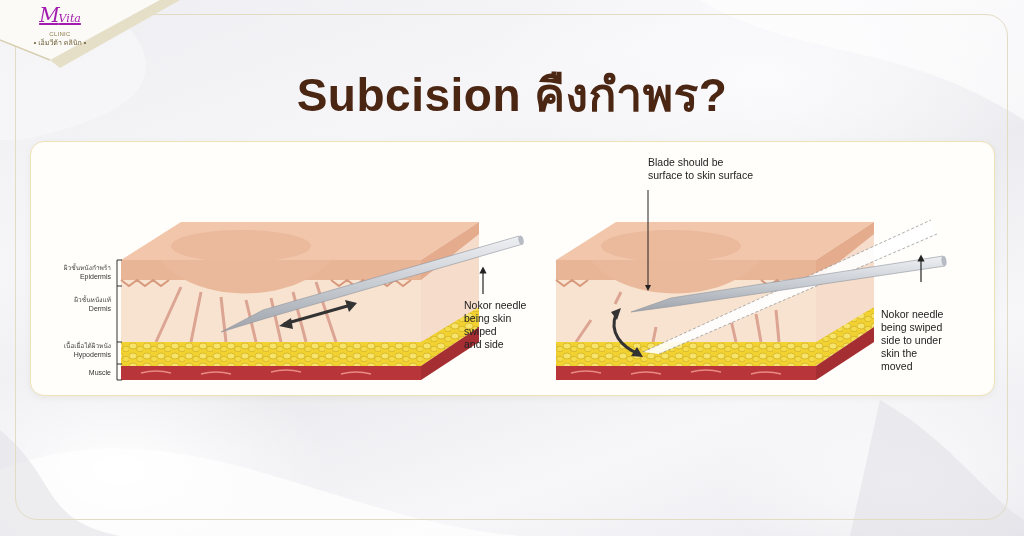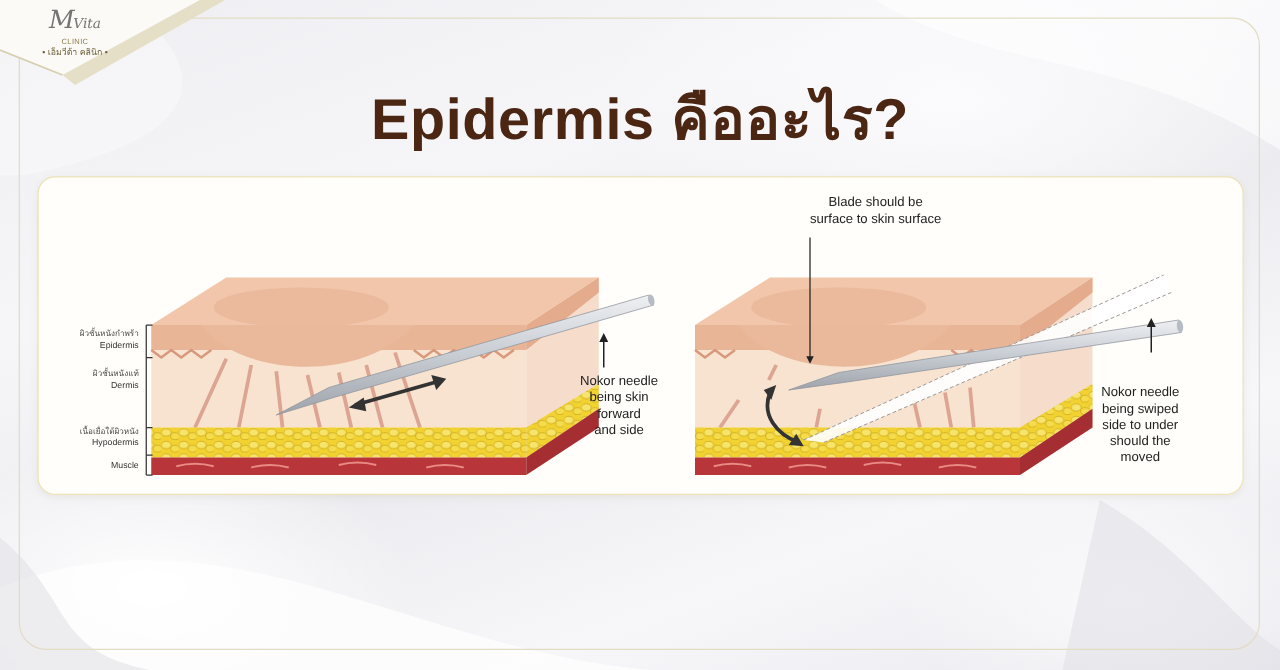--- a/index.html
+++ b/index.html
@@ -20,22 +20,22 @@
     position: absolute; left: 15px; top: 14px; width: 993px; height: 506px;
     border: 1px solid #e3dcc3; border-radius: 22px;
   }
   .logo-corner {
     position: absolute; left: 0; top: 0; width: 180px; height: 70px;
   }
   .logo {
     position: absolute; left: 26px; top: 4px; width: 68px; height: 40px; text-align: center;
   }
   .logo .mv {
-    font-family: "DejaVu Serif", serif; font-style: italic; color: #737373;
-    font-size: 20px; line-height: 22px; letter-spacing: -1px;
+    font-family: "DejaVu Serif", serif; font-style: italic; color: #a21caf;
+    font-size: 20px; line-height: 22px; letter-spacing: -1px; text-decoration: underline;
   }
   .logo .mv small { font-size: 11px; letter-spacing: 0; }
   .logo .clinic-sub {
     font-size: 6px; color: #8c7b4a; line-height: 8px; letter-spacing: 0.3px;
   }
   .logo .clinic-th { font-size: 7px; color: #6b5a33; line-height: 9px; }
   .title {
     position: absolute; left: 0; right: 0; top: 58px; text-align: center;
     font-family: "Liberation Sans", sans-serif; font-weight: bold;
     font-size: 46px; color: #4a2613; letter-spacing: 0.5px;
@@ -47,21 +47,20 @@
   }
   .panel svg { position: absolute; left: 0; top: 0; }
   .layer-label {
     position: absolute; text-align: right; width: 72px;
     font-size: 7px; color: #333; line-height: 9px;
   }
   .layer-label .th { font-size: 6.5px; color: #444; }
   .note {
     position: absolute; font-size: 10.5px; color: #222; line-height: 13px;
     font-family: "Liberation Sans", sans-serif;
-    text-align: center;
   }
 </style>
 </head>
 <body>
 
 <svg class="silk" width="1024" height="536" viewBox="0 0 1024 536">
   <path d="M0 470 C 180 400, 330 520, 520 536 L0 536 Z" fill="#ffffff" opacity="0.7"></path>
   <path d="M700 0 C 800 60, 900 40, 1024 120 L1024 0 Z" fill="#ffffff" opacity="0.6"></path>
   <path d="M880 400 C 950 440, 990 500, 1024 520 L1024 536 L850 536 Z" fill="#dedee4" opacity="0.5"></path>
   <path d="M0 430 C 60 480, 40 520, 120 536 L0 536 Z" fill="#e2e2e8" opacity="0.6"></path>
@@ -74,21 +73,21 @@
   <polygon points="0,0 160,0 50,60 0,40" fill="#fbfaf6"></polygon>
   <polygon points="160,0 180,0 60,68 50,60" fill="#e6dfc8"></polygon>
   <line x1="0" y1="40" x2="50" y2="60" stroke="#d8ceb0" stroke-width="1.5"></line>
 </svg>
 <div class="logo">
   <div class="mv"><span>M</span><small>Vita</small></div>
   <div class="clinic-sub">CLINIC</div>
   <div class="clinic-th">• เอ็มวีต้า คลินิก •</div>
 </div>
 
-<h1 class="title">Epidermis คืออะไร?</h1>
+<h1 class="title">Subcision คืงกำพร?</h1>
 
 <div class="panel">
   <svg width="965" height="255" viewBox="0 0 965 255">
     <defs>
       <linearGradient id="needleG" x1="0" y1="0" x2="0" y2="1">
         <stop offset="0" stop-color="#eef0f3"></stop>
         <stop offset="0.5" stop-color="#c8ccd3"></stop>
         <stop offset="1" stop-color="#9ea3ab"></stop>
       </linearGradient>
       <pattern id="fatP" width="14" height="10" patternUnits="userSpaceOnUse">
@@ -217,29 +216,29 @@
     <div class="th">เนื้อเยื่อใต้ผิวหนัง</div>
     <div>Hypodermis</div>
   </div>
   <div class="layer-label" style="left:8px; top:226px;">
     <div>Muscle</div>
   </div>
 
   <div class="note" style="left:433px; top:157px;">
     <div>Nokor needle</div>
     <div>being skin</div>
-    <div>forward</div>
+    <div>swiped</div>
     <div>and side</div>
   </div>
 
   <div class="note" style="left:617px; top:14px;">
     <div>Blade should be</div>
     <div>surface to skin surface</div>
   </div>
 
   <div class="note" style="left:850px; top:166px;">
     <div>Nokor needle</div>
     <div>being swiped</div>
     <div>side to under</div>
-    <div>should the</div>
+    <div>skin the</div>
     <div>moved</div>
   </div>
 </div>
 
 </body></html>

